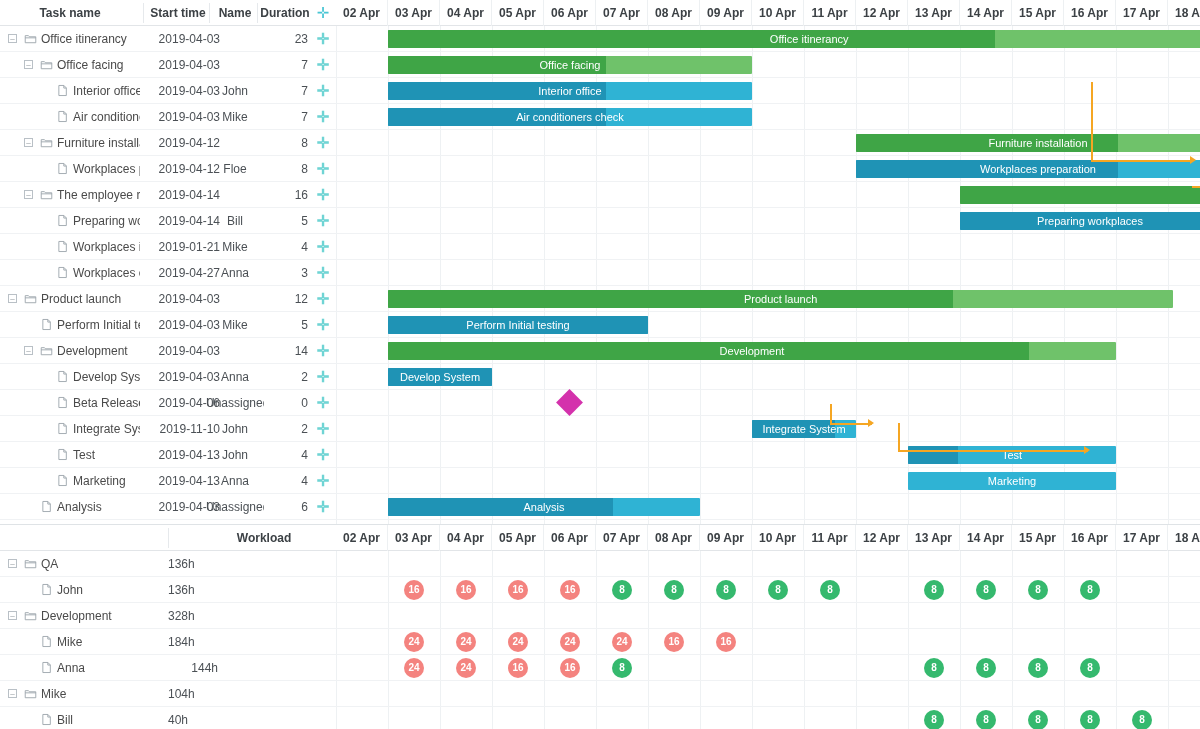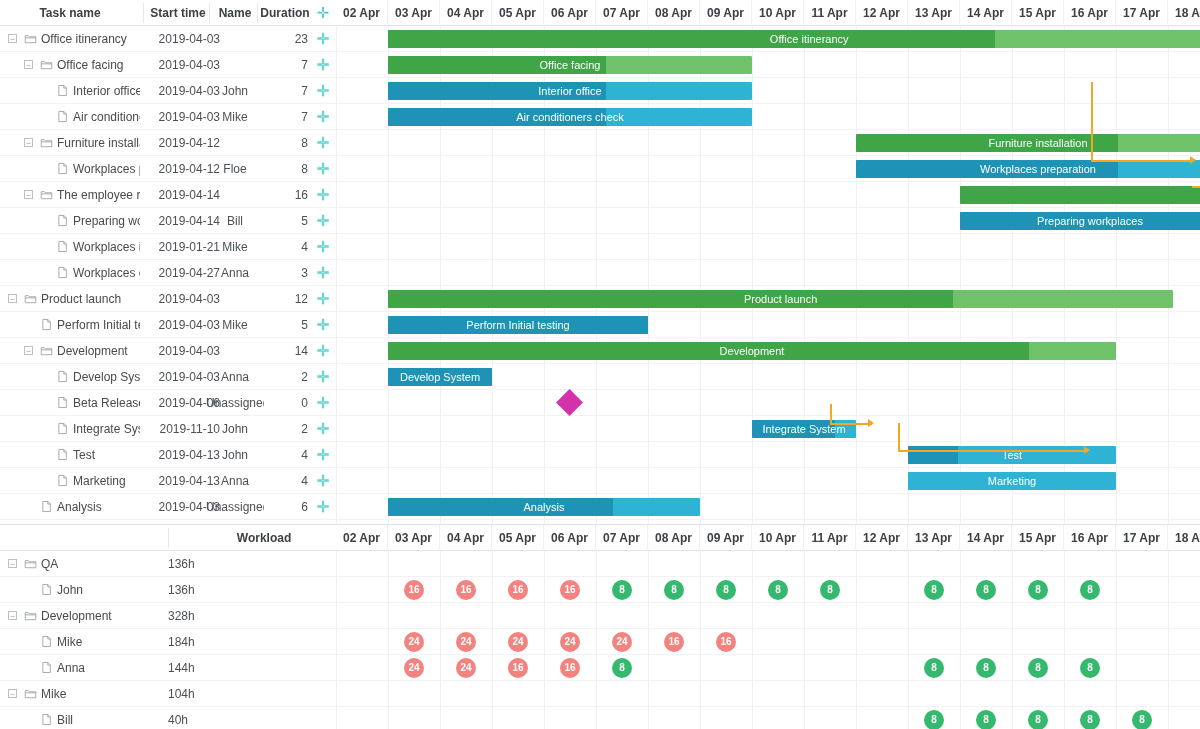--- a/index.html
+++ b/index.html
@@ -506,21 +506,21 @@
               </svg></div>
             <div class="rlabel" style="left:57px;width:120px;">Mike</div>
             <div class="cell" style="left:168px;width:50px;text-align:left;">184h</div>
           </div>
           <div class="row" style="top: 130px;">
             <div class="ficon" style="left:40px;"><svg width="13" height="13" viewBox="0 0 16 16">
                 <path d="M3.5 1.8h6.2l3 3v9.4h-9.2z" fill="none" stroke="#9aa3aa" stroke-width="1.1"></path>
                 <path d="M9.6 1.9v3.1h3" fill="none" stroke="#9aa3aa" stroke-width="1.1"></path>
               </svg></div>
             <div class="rlabel" style="left:57px;width:120px;">Anna</div>
-            <div class="cell" style="left:168px;width:50px;text-align:left;">144h</div>
+            <div class="cell" style="left:168px;width:50px;text-align:right;">144h</div>
           </div>
           <div class="row" style="top: 156px;">
             <div class="toggler" style="left:8px;">–</div>
             <div class="ficon" style="left:24px;"><svg width="13" height="13" viewBox="0 0 16 16">
                 <path d="M1.5 4.5h4l1.2 1.4h7.8v7.3h-13z" fill="none" stroke="#9aa3aa" stroke-width="1.1"></path>
                 <path d="M1.5 7.2h13" stroke="#9aa3aa" stroke-width="1.1" fill="none"></path>
               </svg></div>
             <div class="rlabel" style="left:41px;width:120px;">Mike</div>
             <div class="cell" style="left:168px;width:50px;text-align:left;">104h</div>
           </div>

